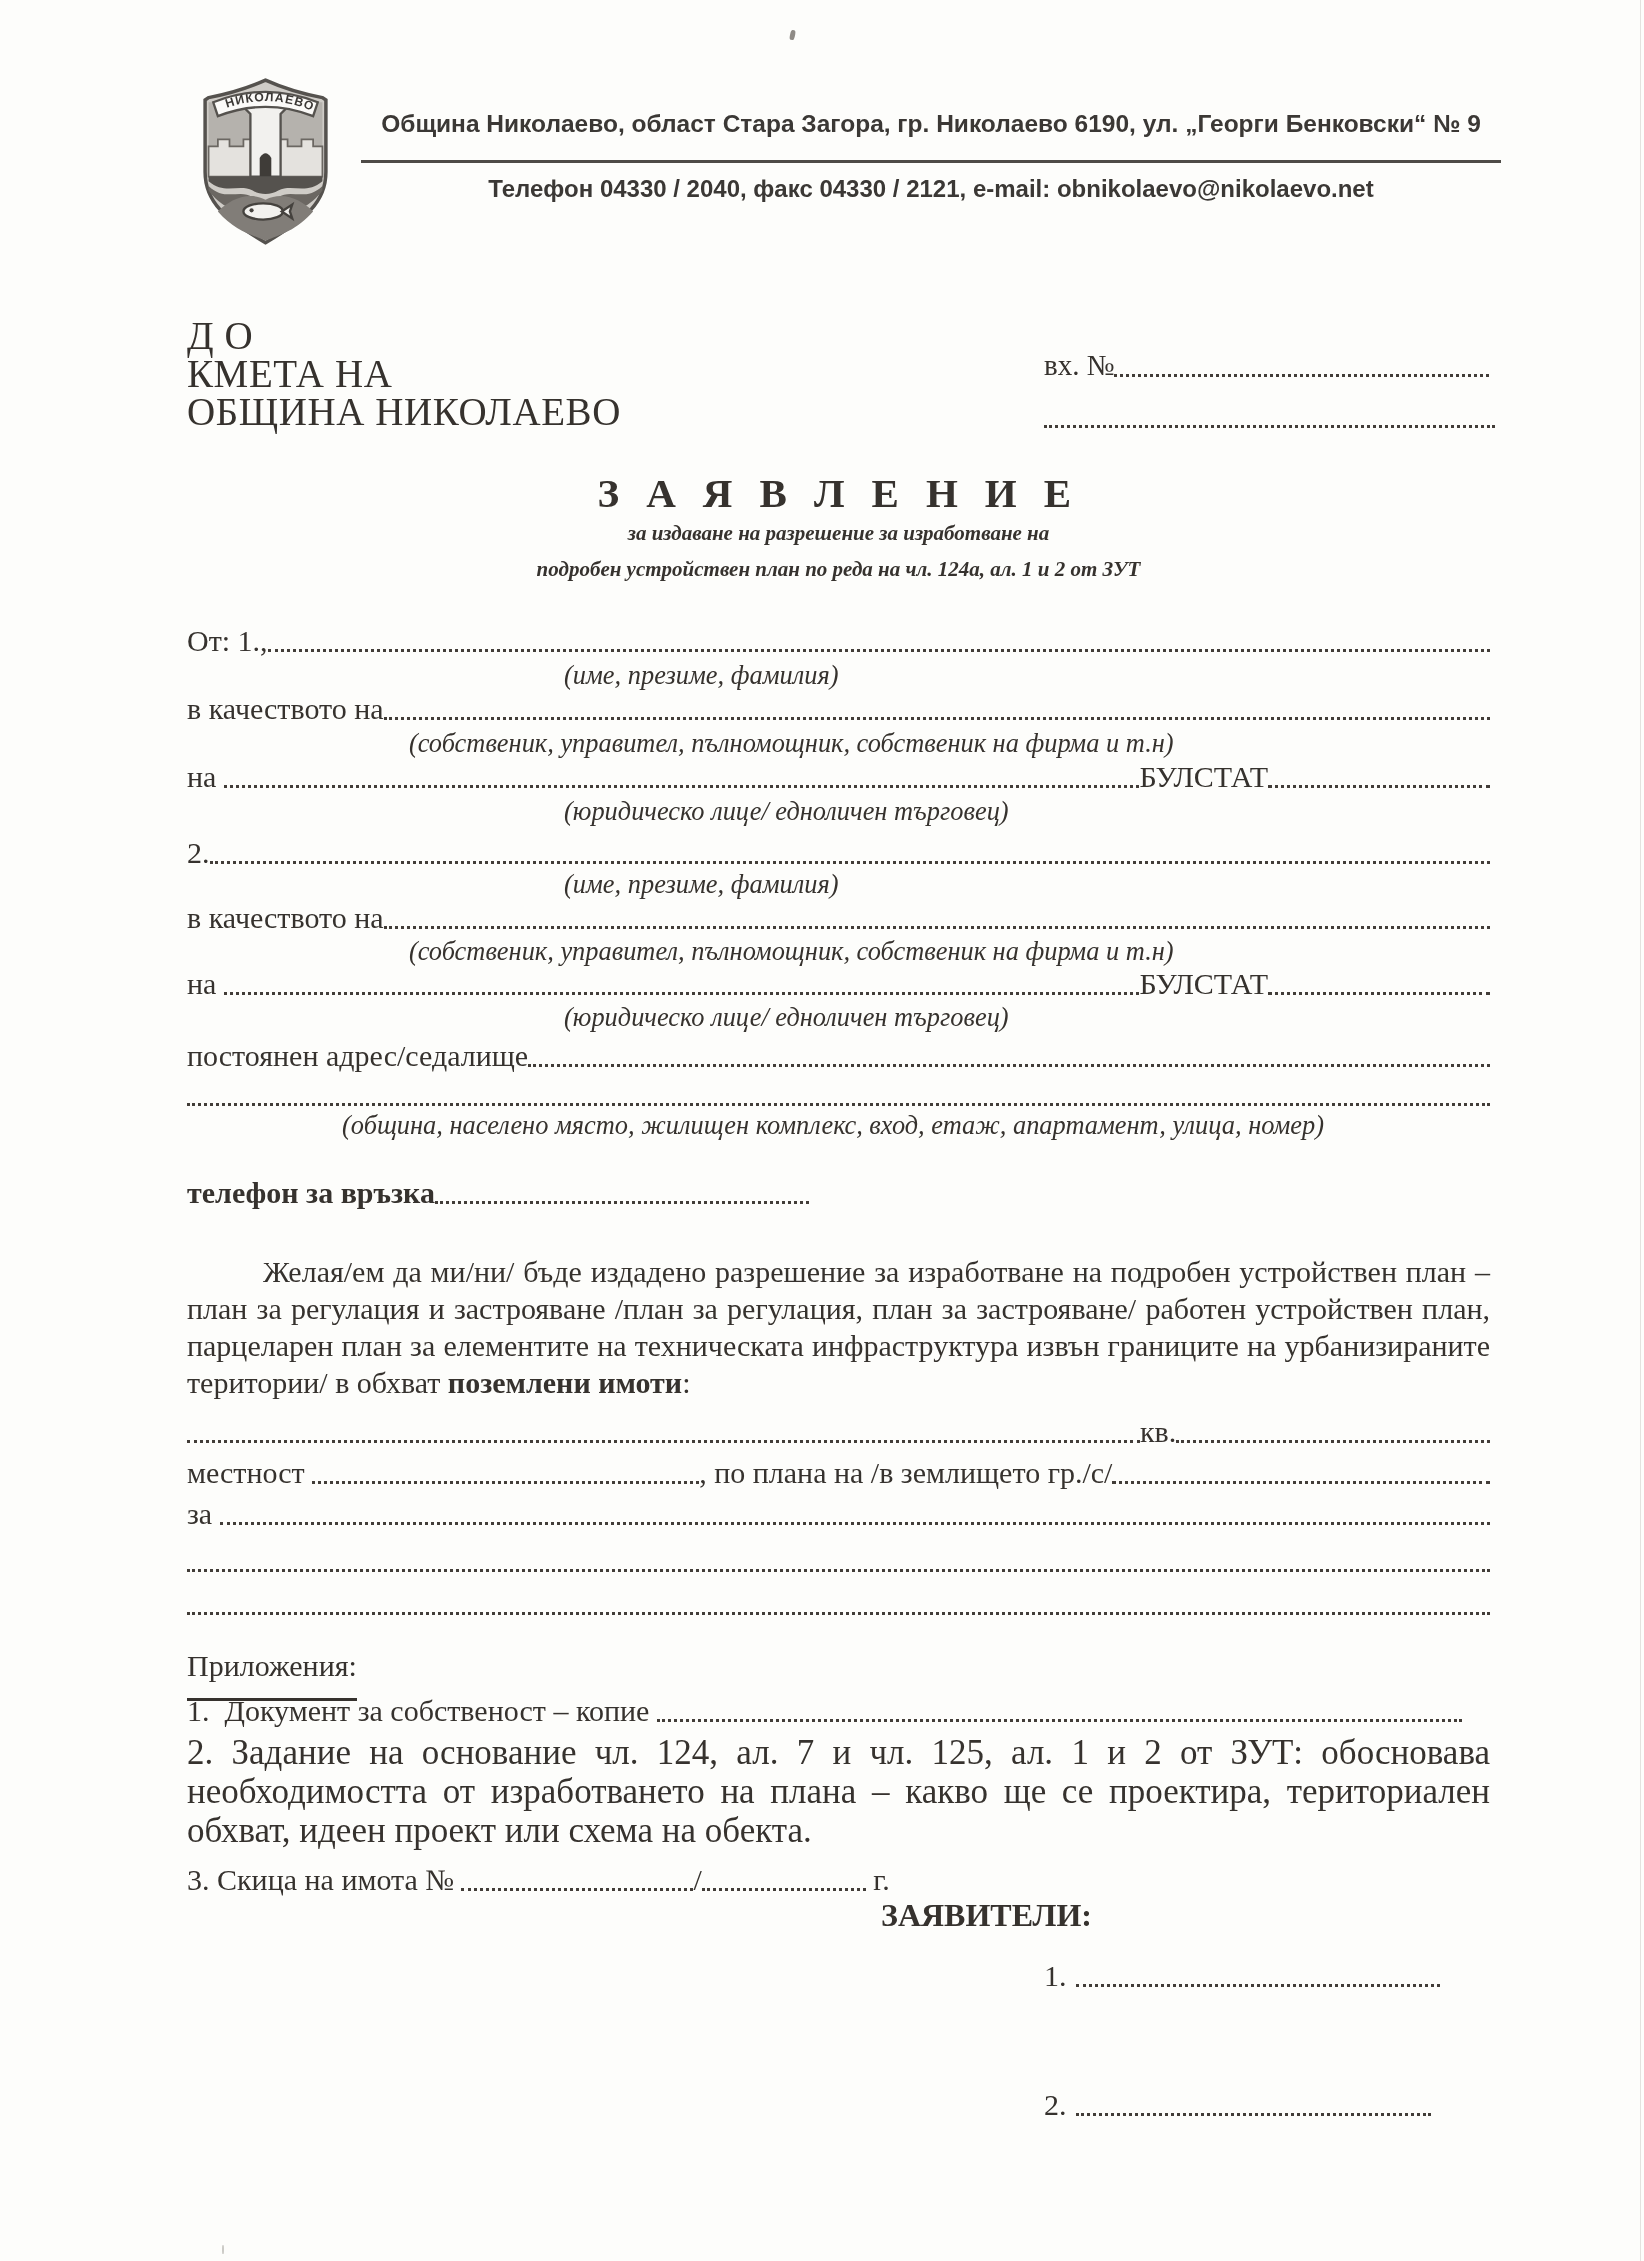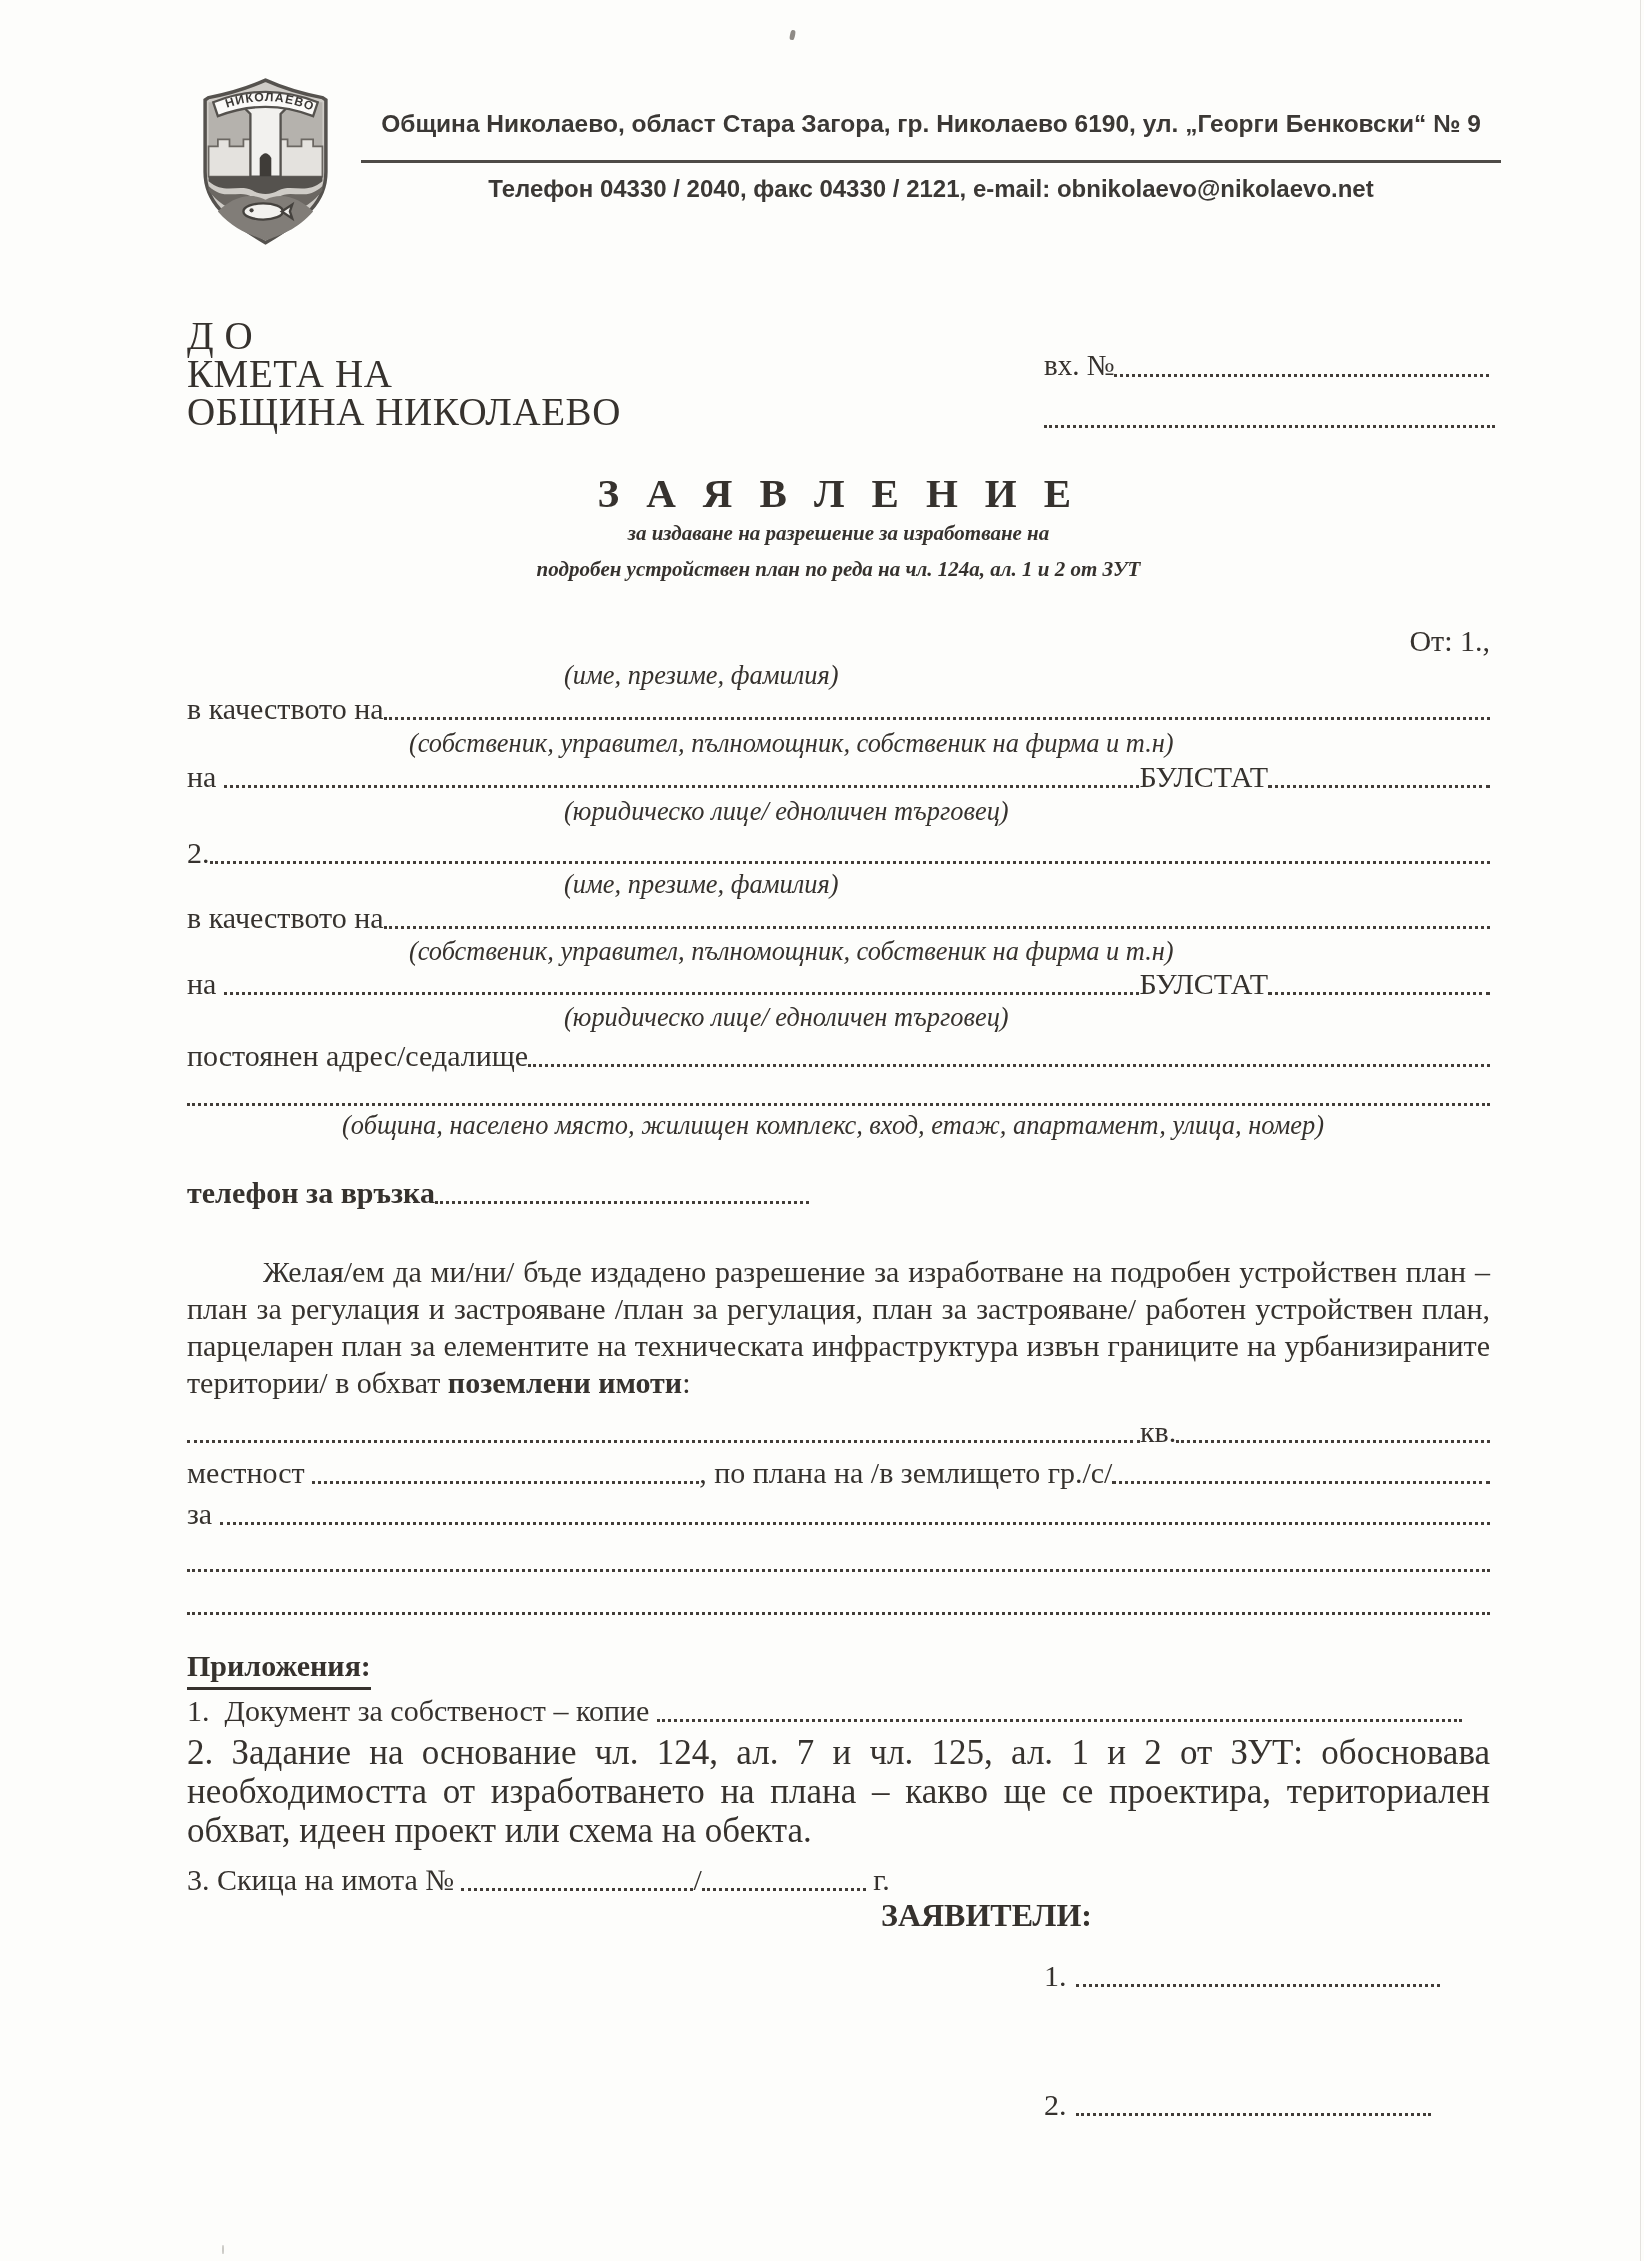--- a/index.html
+++ b/index.html
@@ -27,22 +27,22 @@
   .hdr-rule{position:absolute;left:361px;width:1140px;height:0;border-top:3.9px solid #4e4b47;}
   
   .addr{font-size:39px;font-weight:normal;line-height:38px;letter-spacing:0.6px;}
   .reg{font-size:29px;}
   
   .title-main{font-size:41px;font-weight:bold;letter-spacing:8.4px;text-align:center;}
   .title-sub{font-size:21px;font-weight:bold;font-style:italic;text-align:center;line-height:36px;}
   
   .para{font-size:30px;line-height:37px;text-align:justify;text-indent:76px;}
   .flow{font-size:35px;line-height:39px;text-align:justify;}
-  .heading-underline{display:inline-block;font-size:30px;font-weight:bold;
-    border-bottom:3.9px solid #36322e;padding-bottom:4px;}
+  .heading-underline{display:inline-block;font-size:30px;font-weight:normal;
+    border-bottom:3.9px solid #36322e;padding-bottom:15px;}
   .apphead{position:absolute;left:881px;font-size:32px;font-weight:bold;text-align:center;}
   .appline{position:absolute;left:1044px;display:flex;align-items:flex-end;}
   .artifact{position:absolute;background:#8f8b86;border-radius:40%;}
   .edge-line{position:absolute;top:0;right:2.6px;width:1.9px;height:2261px;background:#d8d6d2;opacity:.7;}
 </style>
 </head>
 <body>
 
 <div id="sheet">
 
@@ -91,21 +91,21 @@
       <span class="lead grow"></span>
   </div>
   <div class="line" style="position:absolute;left:1044px;top:399px;width:451px;height:35px;">
     <span class="lead grow"></span>
   </div>
 
   <div class="row title-main" style="top:469px;">З А Я В Л Е Н И Е</div>
   <div class="row title-sub" style="top:515px;">за издаване на разрешение за изработване на</div>
   <div class="row title-sub" style="top:551px;">подробен устройствен план по реда на чл. 124а,  ал. 1 и 2  от ЗУТ</div>
 
-  <div class="row line" style="top:623px;flex-direction:column;">
+  <div class="row line" style="top:623px;">
     <span class="lbl">От: 1.,</span>
       <span class="lead grow"></span>
   </div>
   <div class="row hint" style="top:659px;padding-left:377px;">(име, презиме, фамилия)</div>
 
   <div class="row line" style="top:691px;">
     <span class="lbl">в качеството на</span>
       <span class="lead grow"></span>
   </div>
   <div class="row hint" style="top:727px;padding-left:222px;">(собственик, управител, пълномощник, собственик на фирма и т.н)</div>

